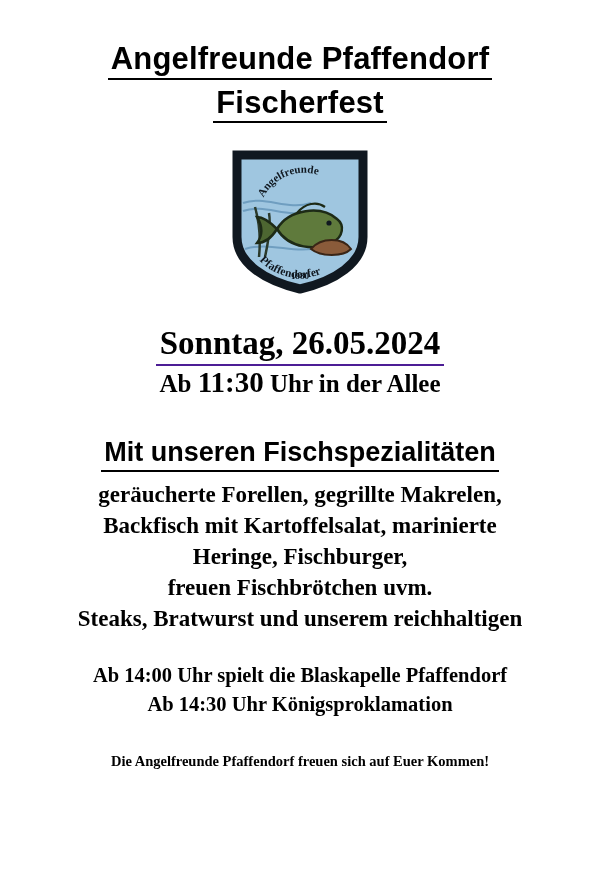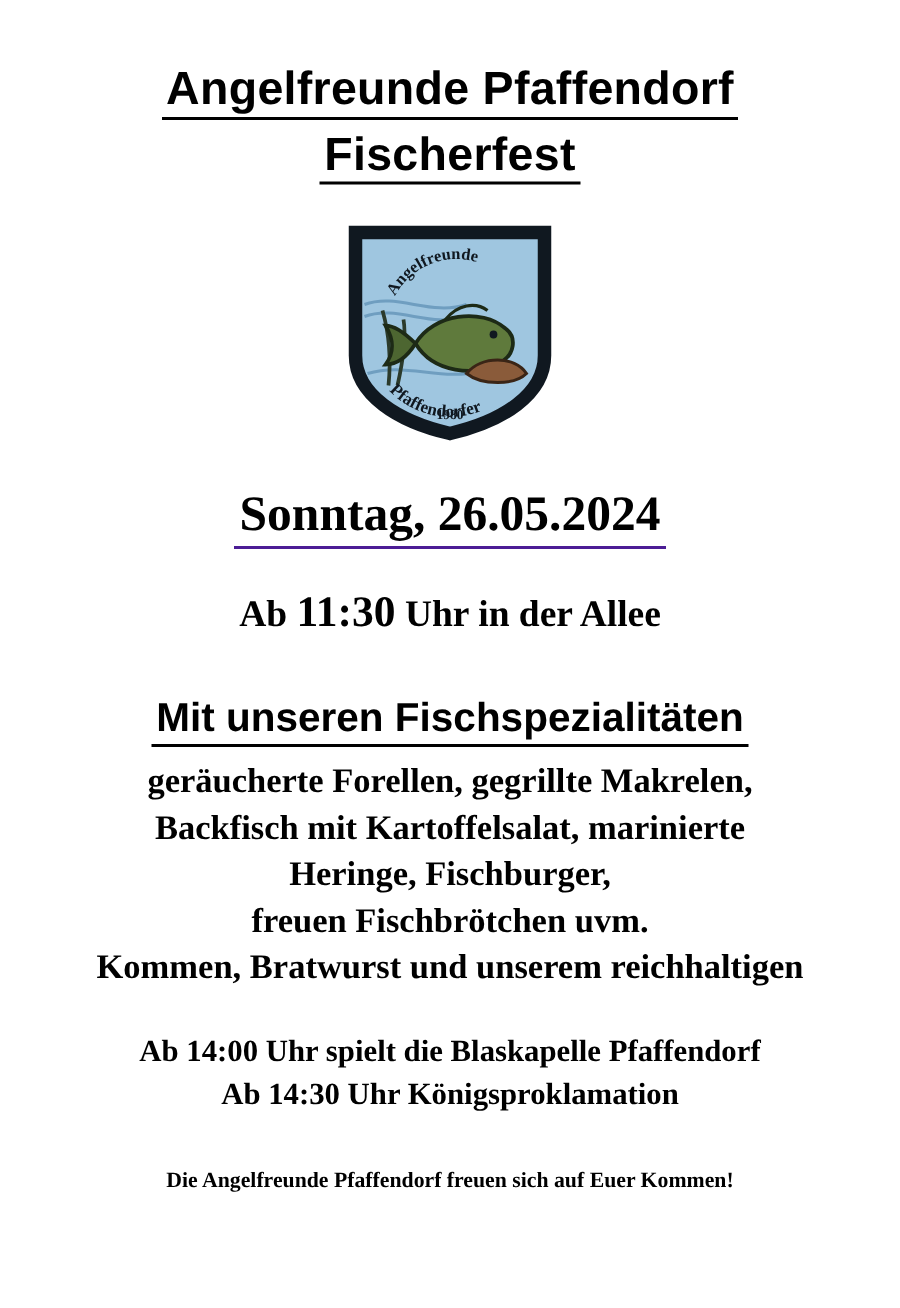--- a/index.html
+++ b/index.html
@@ -62,21 +62,20 @@
     font-family: "Liberation Serif", serif;
     font-weight: bold;
     font-size: 33px;
     border-bottom: 2px solid #4c1d95;
     display: inline-block;
     padding: 0 4px 2px 4px;
   }
 
   
   .time-line {
-    margin-top: 26px;
     font-family: "Liberation Serif", serif;
     font-weight: bold;
     font-size: 25px;
   }
   .time-line .big {
     font-size: 29px;
   }
 
   
   .spec-heading {
@@ -181,21 +180,21 @@
 
   <div>
     <span class="spec-heading">Mit unseren Fischspezialitäten</span>
   </div>
 
   <div class="spec-list">
     <div>geräucherte Forellen, gegrillte Makrelen,</div>
     <div>Backfisch mit Kartoffelsalat, marinierte</div>
     <div>Heringe, Fischburger,</div>
     <div>freuen Fischbrötchen uvm.</div>
-    <div>Kommen, Bratwurst und unserem reichhaltigen</div>
+    <div>Steaks, Bratwurst und unserem reichhaltigen</div>
   </div>
 
   <div class="program">
     <div>Ab 14:00 Uhr spielt die Blaskapelle Pfaffendorf</div>
     <div>Ab 14:30 Uhr Königsproklamation</div>
   </div>
 
   <div class="footer">Die Angelfreunde Pfaffendorf freuen sich auf Euer Kommen!</div>
 
 </div>

